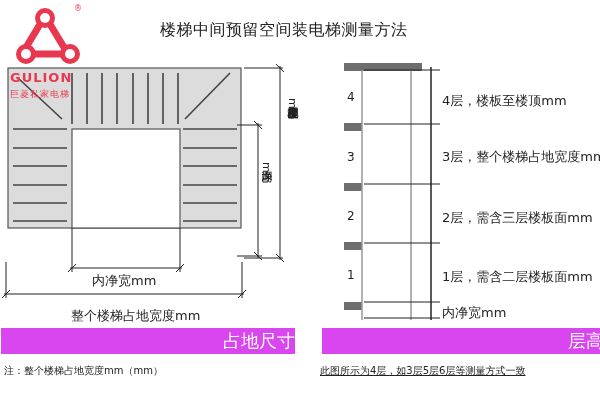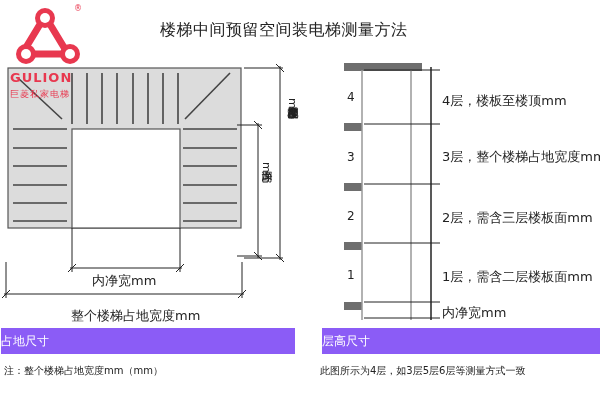--- a/index.html
+++ b/index.html
@@ -6,21 +6,21 @@
   body { width: 600px; height: 402px; position: relative; overflow: hidden;
          font-family: "DejaVu Sans", "Liberation Sans", sans-serif; color: #222; }
   .abs { position: absolute; }
   .title { left: 160px; top: 20px; font-size: 16px; color: #222; letter-spacing: 0.5px; }
   .logo { left: 8px; top: 2px; width: 82px; height: 68px; }
   .brand { left: 10px; top: 70px; color: #e8384f; font-size: 13px; font-weight: bold; letter-spacing: 1px; }
   .brand-sub { left: 10px; top: 88px; color: #e8384f; font-size: 9px; letter-spacing: 1px; font-family: "DejaVu Serif", serif; }
   .diagram { left: 0; top: 0; width: 600px; height: 330px; }
   .label { font-size: 13px; color: #222; white-space: nowrap; }
   .vlabel { writing-mode: vertical-rl; font-size: 11px; color: #222; white-space: nowrap; }
-  .bar { background: #8b5cf6; color: #fff; font-size: 12px; text-align: left; height: 26px; line-height: 26px; }
+  .bar { background: #d946ef; color: #fff; font-size: 18px; text-align: right; height: 26px; line-height: 26px; }
   .note { font-size: 10px; color: #222; white-space: nowrap; }
   .floor-num { font-size: 12px; color: #222; }
 </style>
 </head>
 <body>
 
 <svg class="abs logo" viewBox="0 0 82 68">
   <path d="M37 14 L14 52 L60 52 Z" fill="none" stroke="#e8384f" stroke-width="7" stroke-linejoin="round"></path>
   <circle cx="37" cy="16" r="10" fill="#e8384f"></circle>
   <circle cx="37" cy="16" r="5" fill="#fff"></circle>
@@ -134,13 +134,13 @@
 <div class="abs label" style="left:442px; top:92px;">4层，楼板至楼顶mm</div>
 <div class="abs label" style="left:442px; top:148px;">3层，整个楼梯占地宽度mm</div>
 <div class="abs label" style="left:442px; top:209px;">2层，需含三层楼板面mm</div>
 <div class="abs label" style="left:442px; top:268px;">1层，需含二层楼板面mm</div>
 <div class="abs label" style="left:442px; top:304px;">内净宽mm</div>
 
 <div class="abs bar" style="left:1px; top:328px; width:294px;">占地尺寸</div>
 <div class="abs bar" style="left:322px; top:328px; width:318px;">层高尺寸</div>
 
 <div class="abs note" style="left:4px; top:364px;">注：整个楼梯占地宽度mm（mm）</div>
-<div class="abs note" style="left:320px; top:364px;">此图所示为4层，如3层5层6层等测量方式一致</div>
+<div class="abs note" style="left:320px; top:364px;text-decoration:underline;">此图所示为4层，如3层5层6层等测量方式一致</div>
 
 </body></html>

